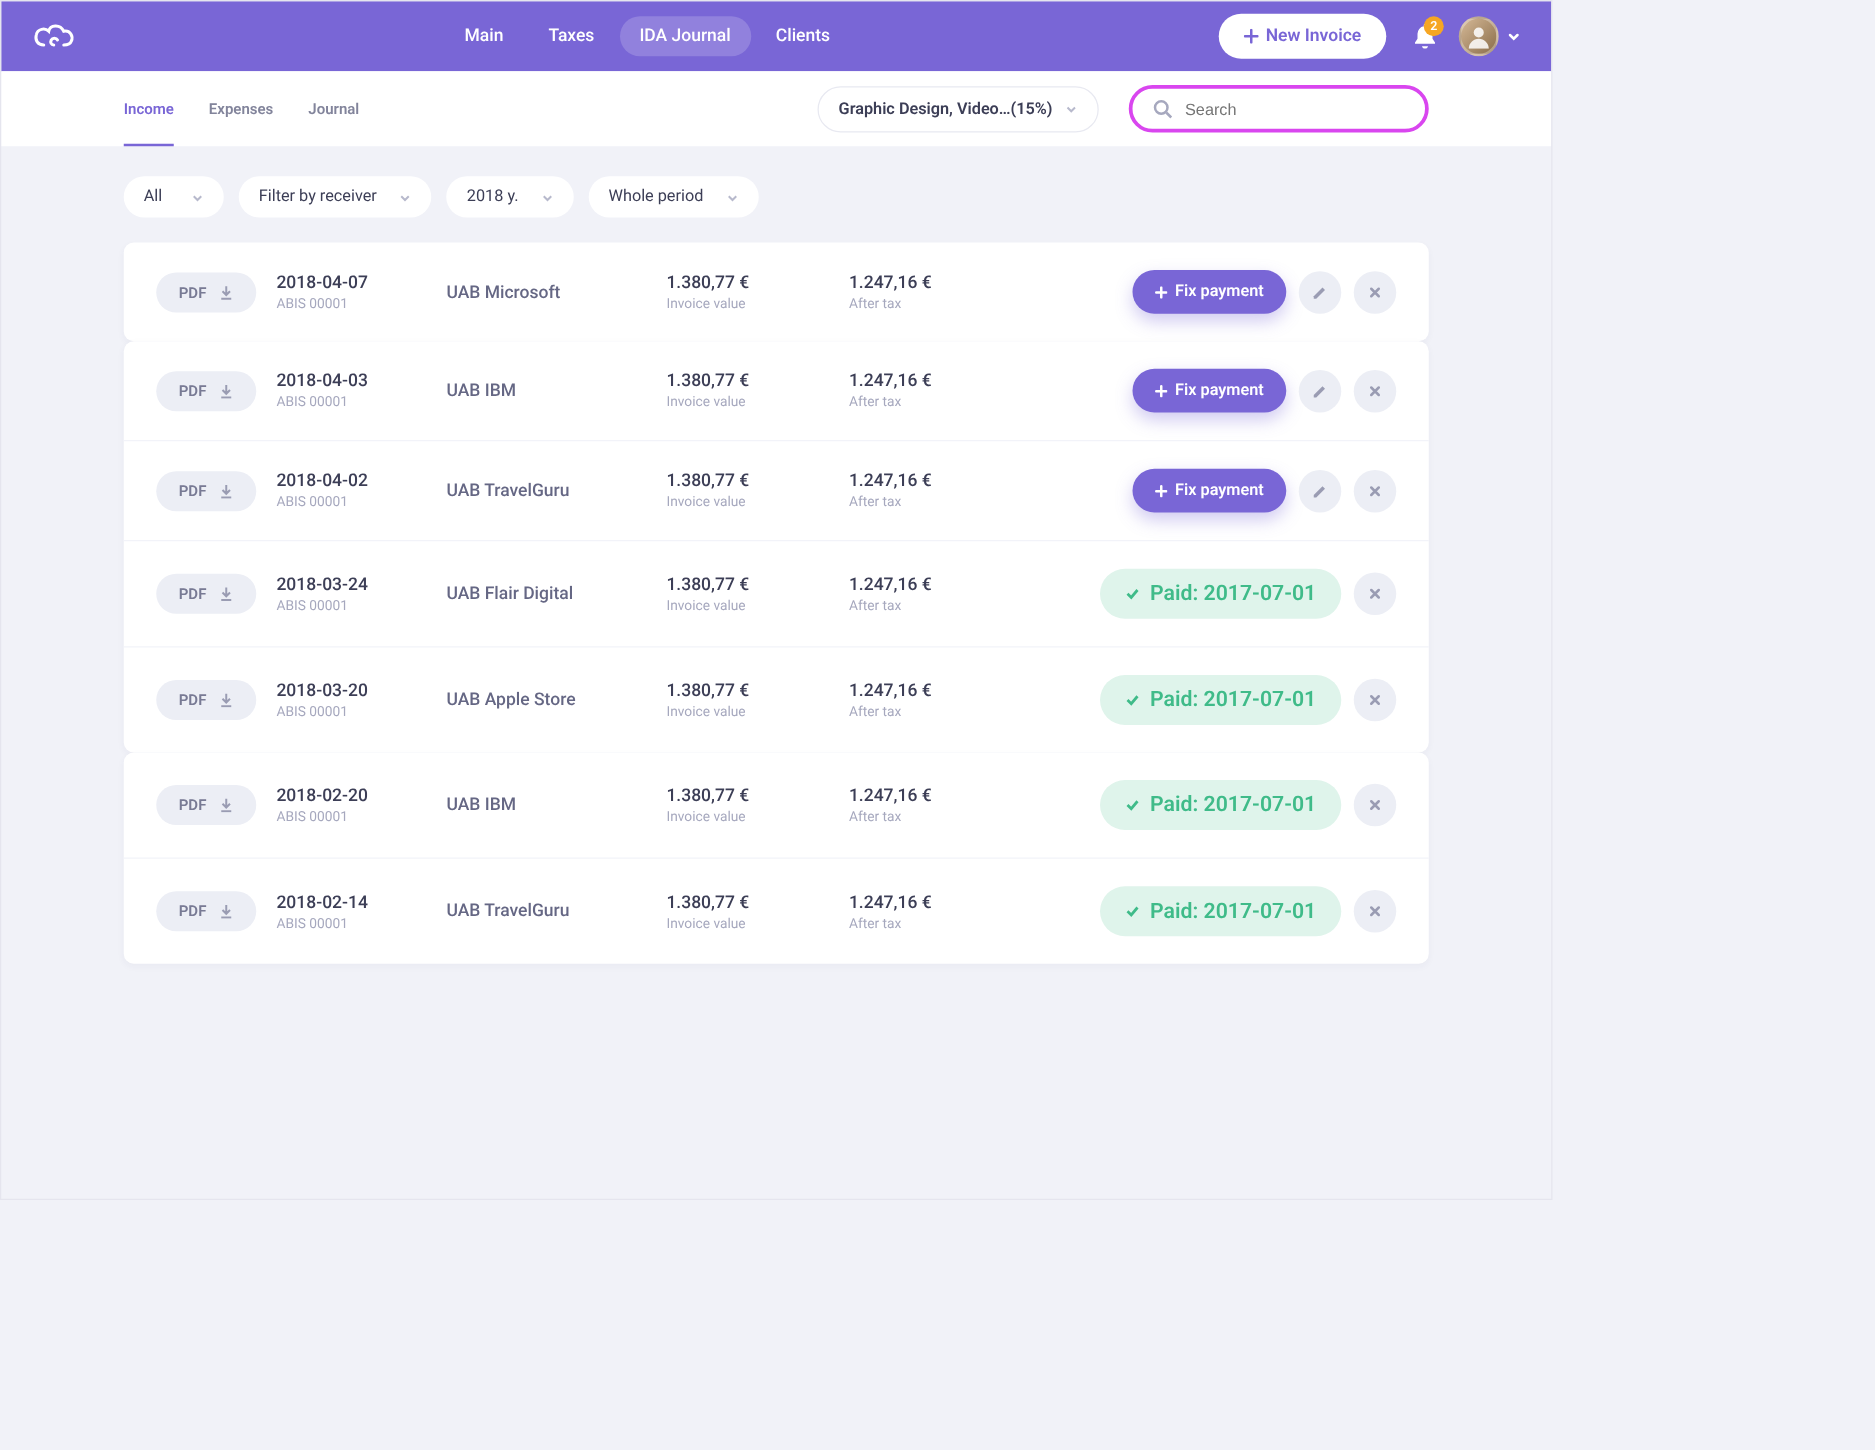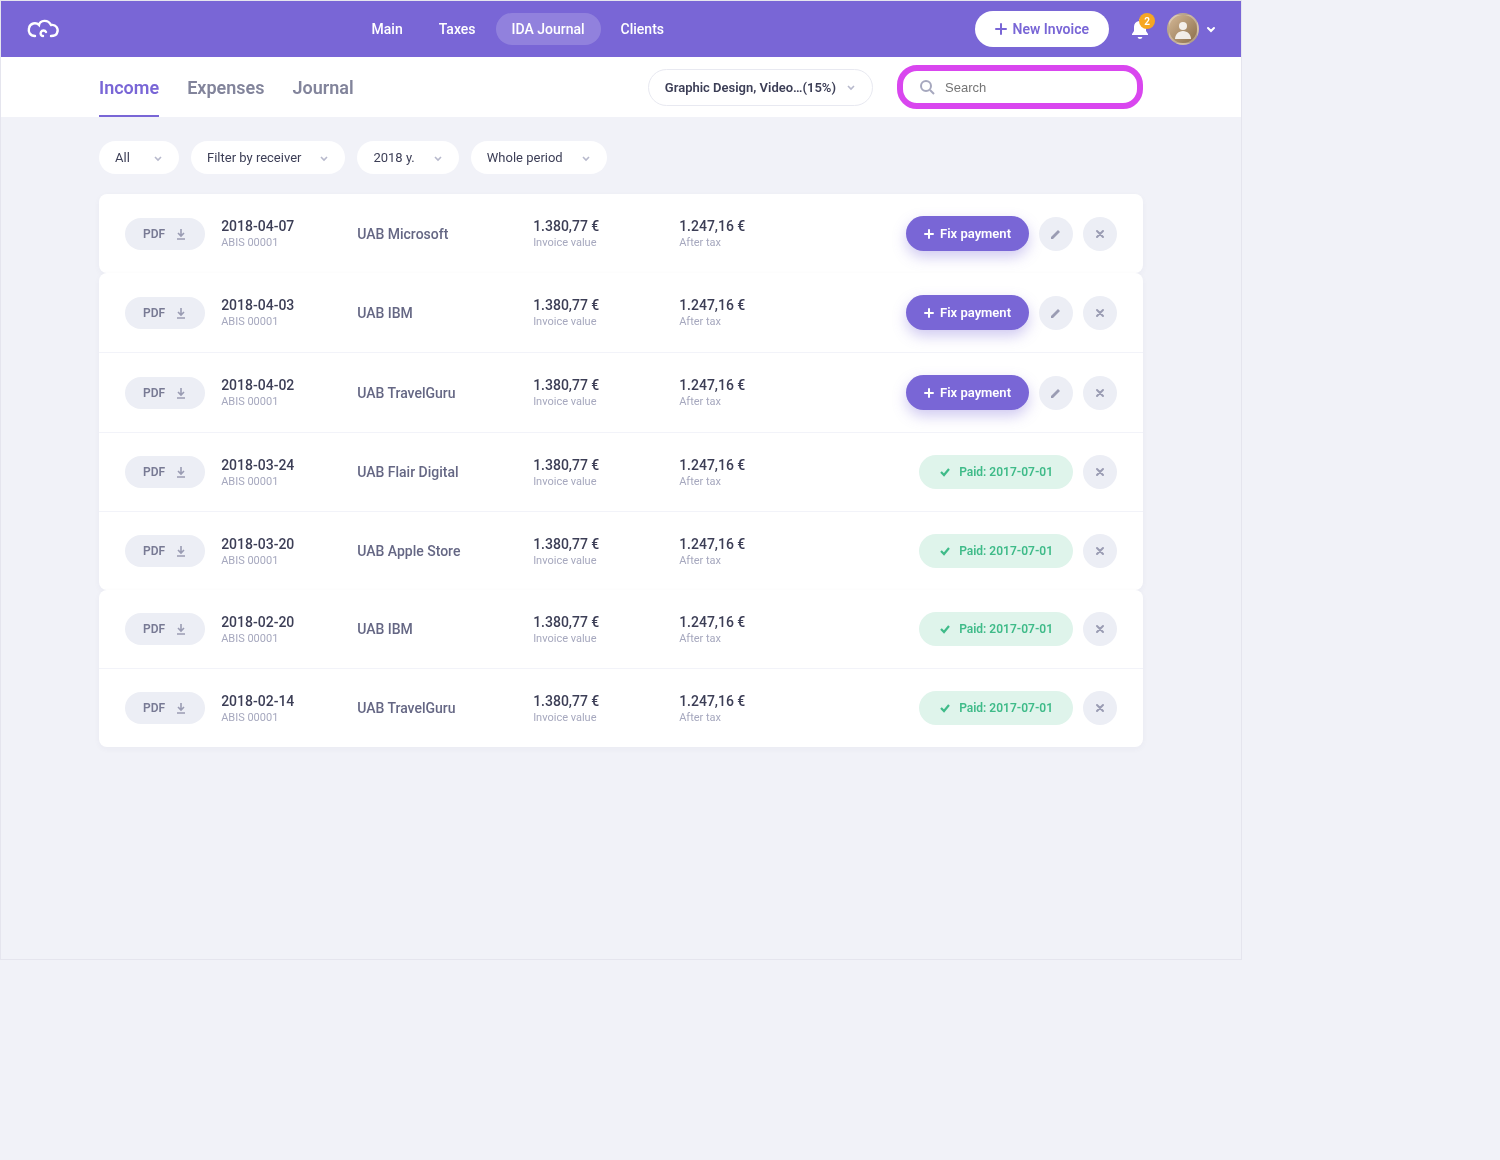--- a/index.html
+++ b/index.html
@@ -9,44 +9,44 @@
 .nav { display: flex; gap: 4px; margin: 0 auto; }
 .nav a { color: #fff; padding: 8px 16px; border-radius: 16px; font-size: 14px; font-weight: 500; cursor: pointer; }
 .nav a.active { background: rgba(255,255,255,0.18); }
 .newinv { background: #fff; color: #7966d6; border-radius: 20px; padding: 10px 20px; font-size: 14px; font-weight: 600; display: flex; align-items: center; gap: 6px; cursor: pointer; }
 .bell-wrap { position: relative; margin: 0 18px 0 22px; cursor: pointer; }
 .badge { position: absolute; top: -6px; right: -6px; background: #f6a623; color: #fff; border-radius: 10px; min-width: 16px; height: 16px; font-size: 10px; font-weight: 600; display: flex; align-items: center; justify-content: center; padding: 0 4px; }
 .avatar-wrap { display: flex; align-items: center; gap: 6px; cursor: pointer; }
 .avatar { width: 32px; height: 32px; border-radius: 50%; background: linear-gradient(135deg,#d4b896,#8a6d4a); border: 2px solid rgba(255,255,255,0.3); display:flex;align-items:center;justify-content:center;}
 .subbar { background: #fff; height: 60px; display: flex; align-items: center; padding: 0 98px; gap: 24px; }
 .tabs { display: flex; gap: 28px; height: 100%; align-items: center; }
-.tab { font-size: 18px; font-weight: 600; color: #82849b; cursor: pointer; height: 100%; display: flex; align-items: center; position: relative; }
+.tab { font-size: 12px; font-weight: 600; color: #82849b; cursor: pointer; height: 100%; display: flex; align-items: center; position: relative; }
 .tab.active { color: #7966d6; }
 .tab.active::after { content: ''; position: absolute; bottom: 0; left: 0; right: 0; height: 2px; background: #7966d6; }
 .spacer { flex: 1; }
 .dropdown { background: #fff; border: 1px solid #e8e9f1; border-radius: 20px; padding: 10px 16px; font-size: 13px; color: #3c3e56; display: flex; align-items: center; gap: 10px; cursor: pointer; min-width: 160px; justify-content: space-between; }
-.search-wrap { display: flex; align-items: center; gap: 10px; border: 6px solid #d946ef; border-radius: 20px; padding: 8px 16px; min-width: 220px; }
+.search-wrap { display: flex; align-items: center; gap: 10px; border: 3px solid #d946ef; border-radius: 20px; padding: 8px 16px; min-width: 220px; }
 .search-wrap input { border: none; outline: none; font-size: 13px; flex: 1; color: #3c3e56; }
 .content { padding: 24px 98px; }
 .section-title { font-size: 16px; font-weight: 600; color: #33334f; margin-bottom: 16px; margin-top: 8px; }
 .filter-row { display: flex; align-items: center; gap: 12px; margin-bottom: 20px; }
 .filter-row .section-title { margin: 0; flex: 1; }
 .pill { background: #fff; border-radius: 18px; padding: 9px 16px; font-size: 13px; color: #3c3e56; display: flex; align-items: center; gap: 18px; cursor: pointer; }
 .card { background: #fff; border-radius: 8px; box-shadow: 0 2px 6px rgba(50,50,93,0.04); }
 .row { display: flex; align-items: center; padding: 22px 26px; border-bottom: 1px solid #f2f3f9; gap: 16px; }
 .row:last-child { border-bottom: none; }
 .pdf-btn { background: #eceef5; border-radius: 18px; padding: 9px 18px; font-size: 12px; font-weight: 600; color: #787a94; display: flex; align-items: center; gap: 10px; cursor: pointer; }
 .col-date { width: 120px; }
 .col-client { width: 160px; font-size: 14px; color: #656784; font-weight: 500; }
 .col-num { width: 130px; }
 .primary-text { font-size: 14px; color: #3c3e56; font-weight: 500; }
 .sub-text { font-size: 11px; color: #a6a8be; margin-top: 2px; }
 .actions { margin-left: auto; display: flex; align-items: center; gap: 10px; }
 .fix-btn { background: #7966d6; color: #fff; border-radius: 20px; padding: 10px 18px; font-size: 13px; font-weight: 600; display: flex; align-items: center; gap: 6px; cursor: pointer; box-shadow: 0 6px 14px rgba(121,102,214,0.35); }
-.paid-badge { background: #dff4eb; color: #3fbb89; border-radius: 20px; padding: 10px 20px; font-size: 12px; font-weight: 600; display: flex; align-items: center; gap: 8px; }
+.paid-badge { background: #dff4eb; color: #3fbb89; border-radius: 20px; padding: 10px 20px; font-size: 17px; font-weight: 600; display: flex; align-items: center; gap: 8px; }
 .icon-btn { width: 34px; height: 34px; border-radius: 50%; background: #eceef5; display: flex; align-items: center; justify-content: center; cursor: pointer; color: #9a9cb3; }
 svg { display: block; }
 .chev { color: #b7b9cc; }
 </style>
 </head>
 <body>
 
 <div class="topbar">
   <div class="logo">
     <svg width="34" height="24" viewBox="0 0 34 24" fill="none" stroke="#fff" stroke-width="2.4" stroke-linecap="round">

